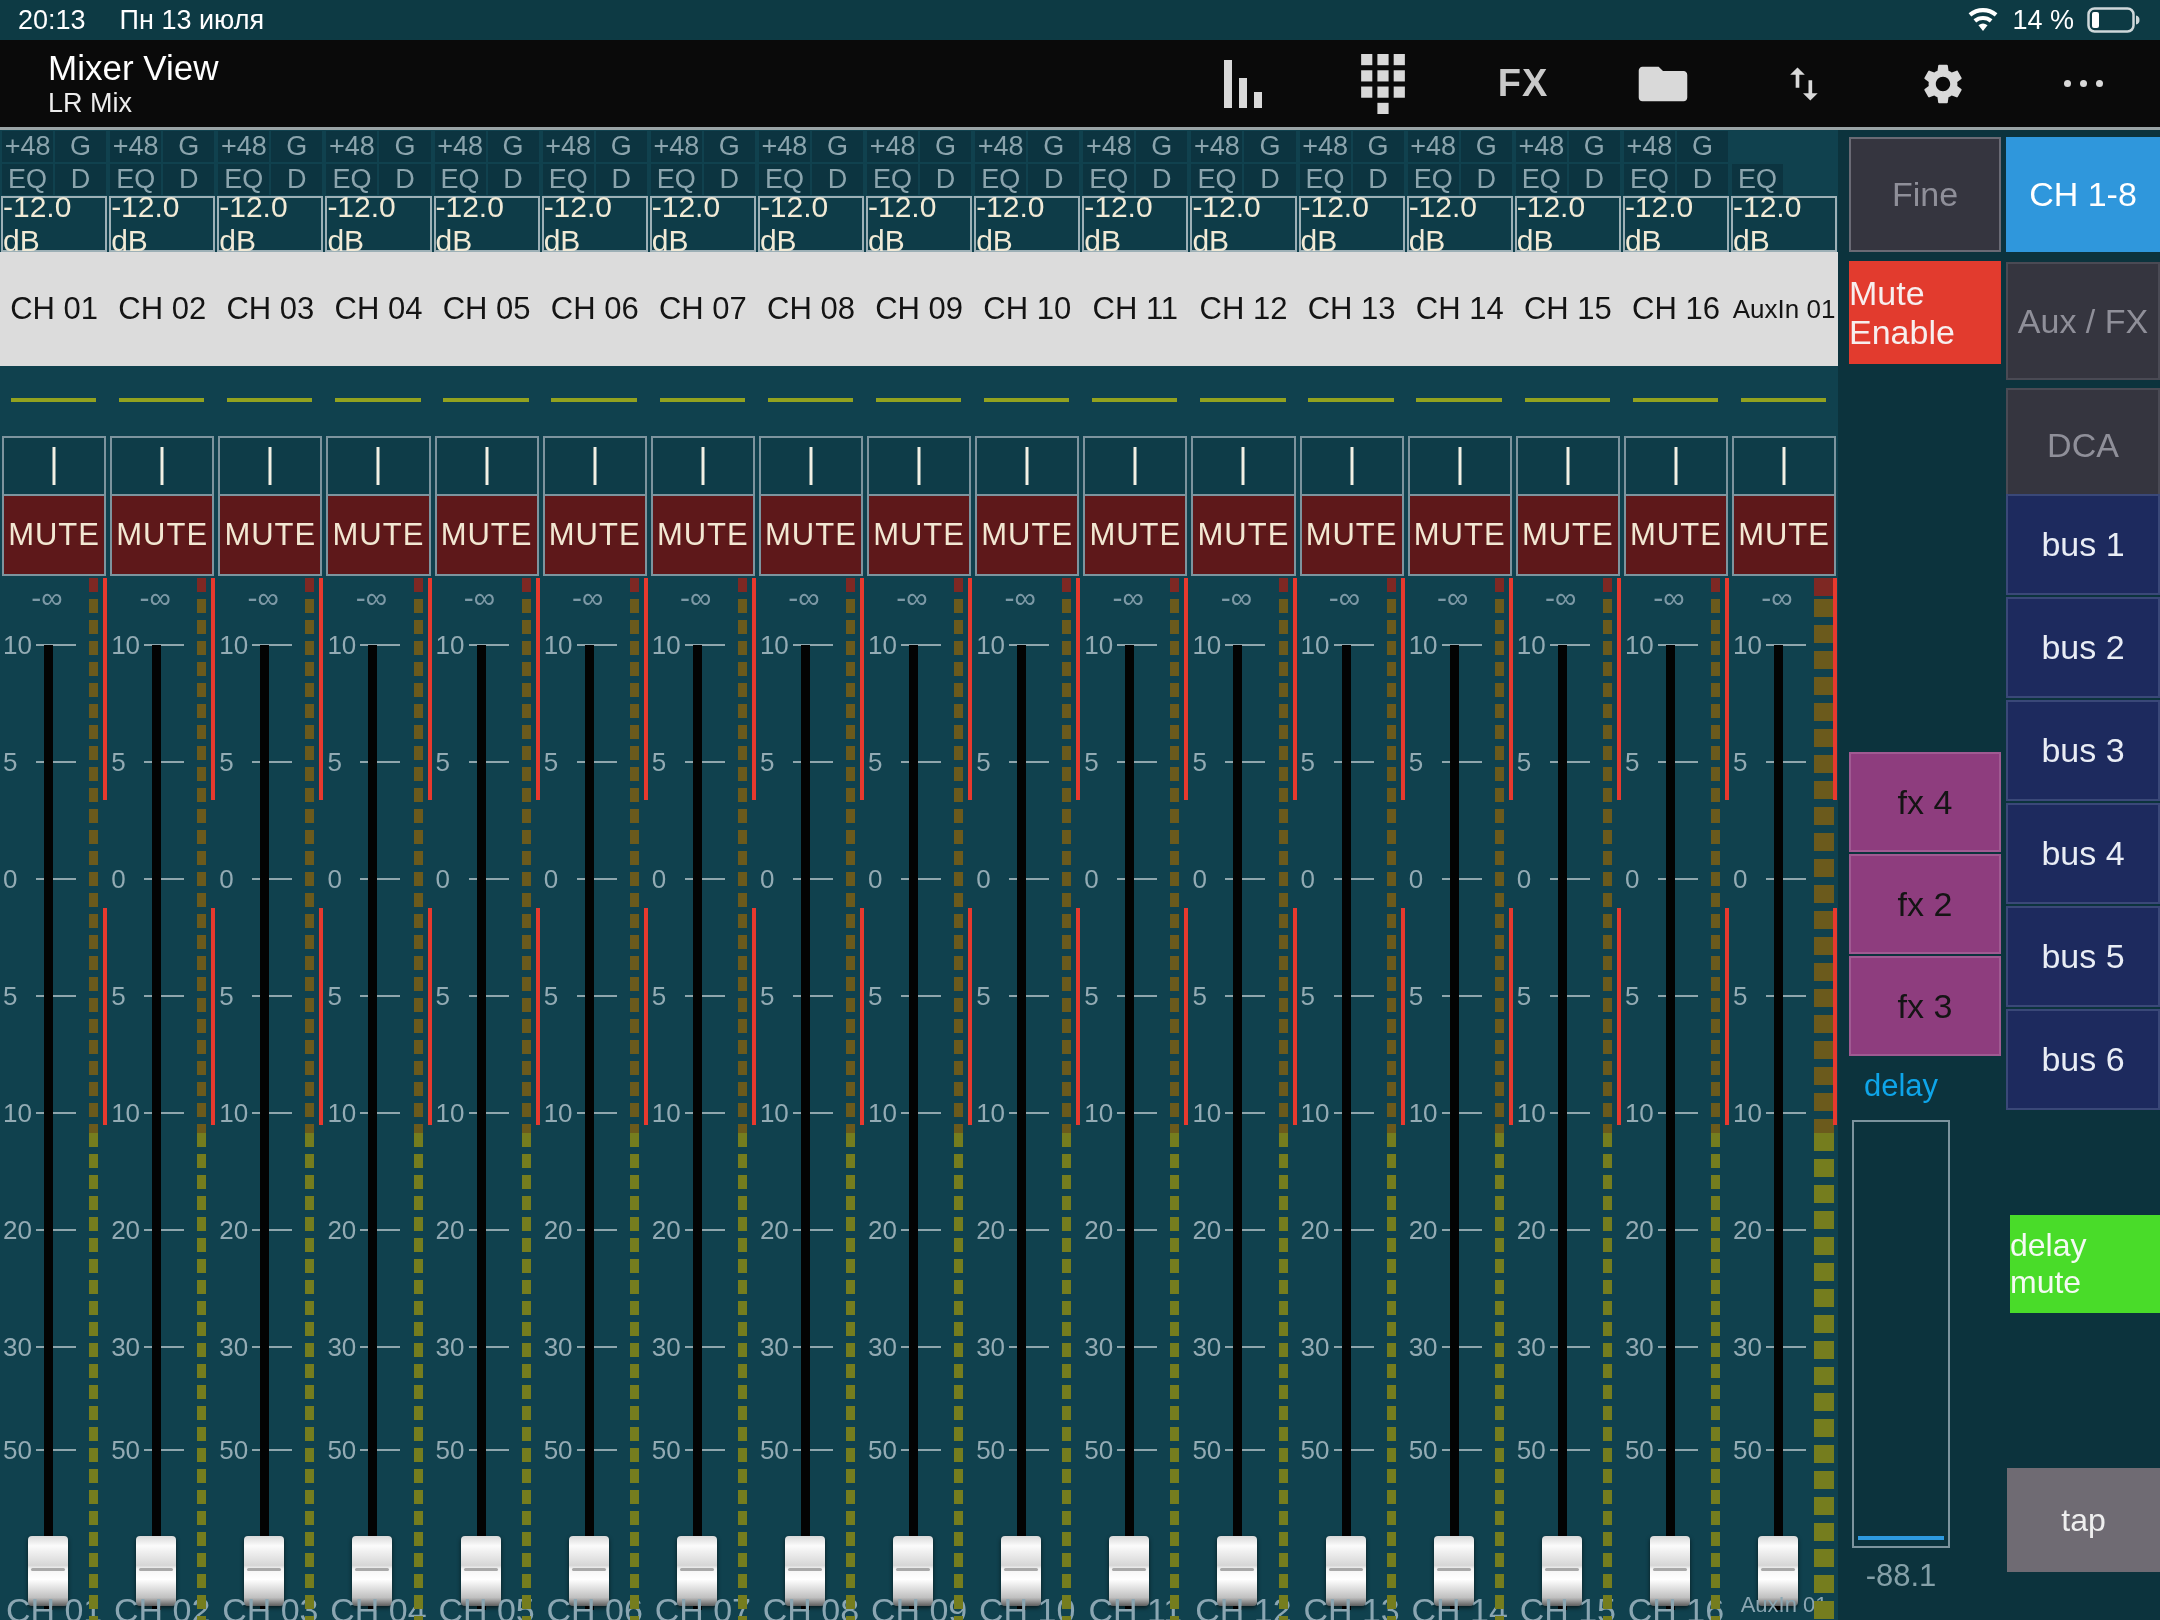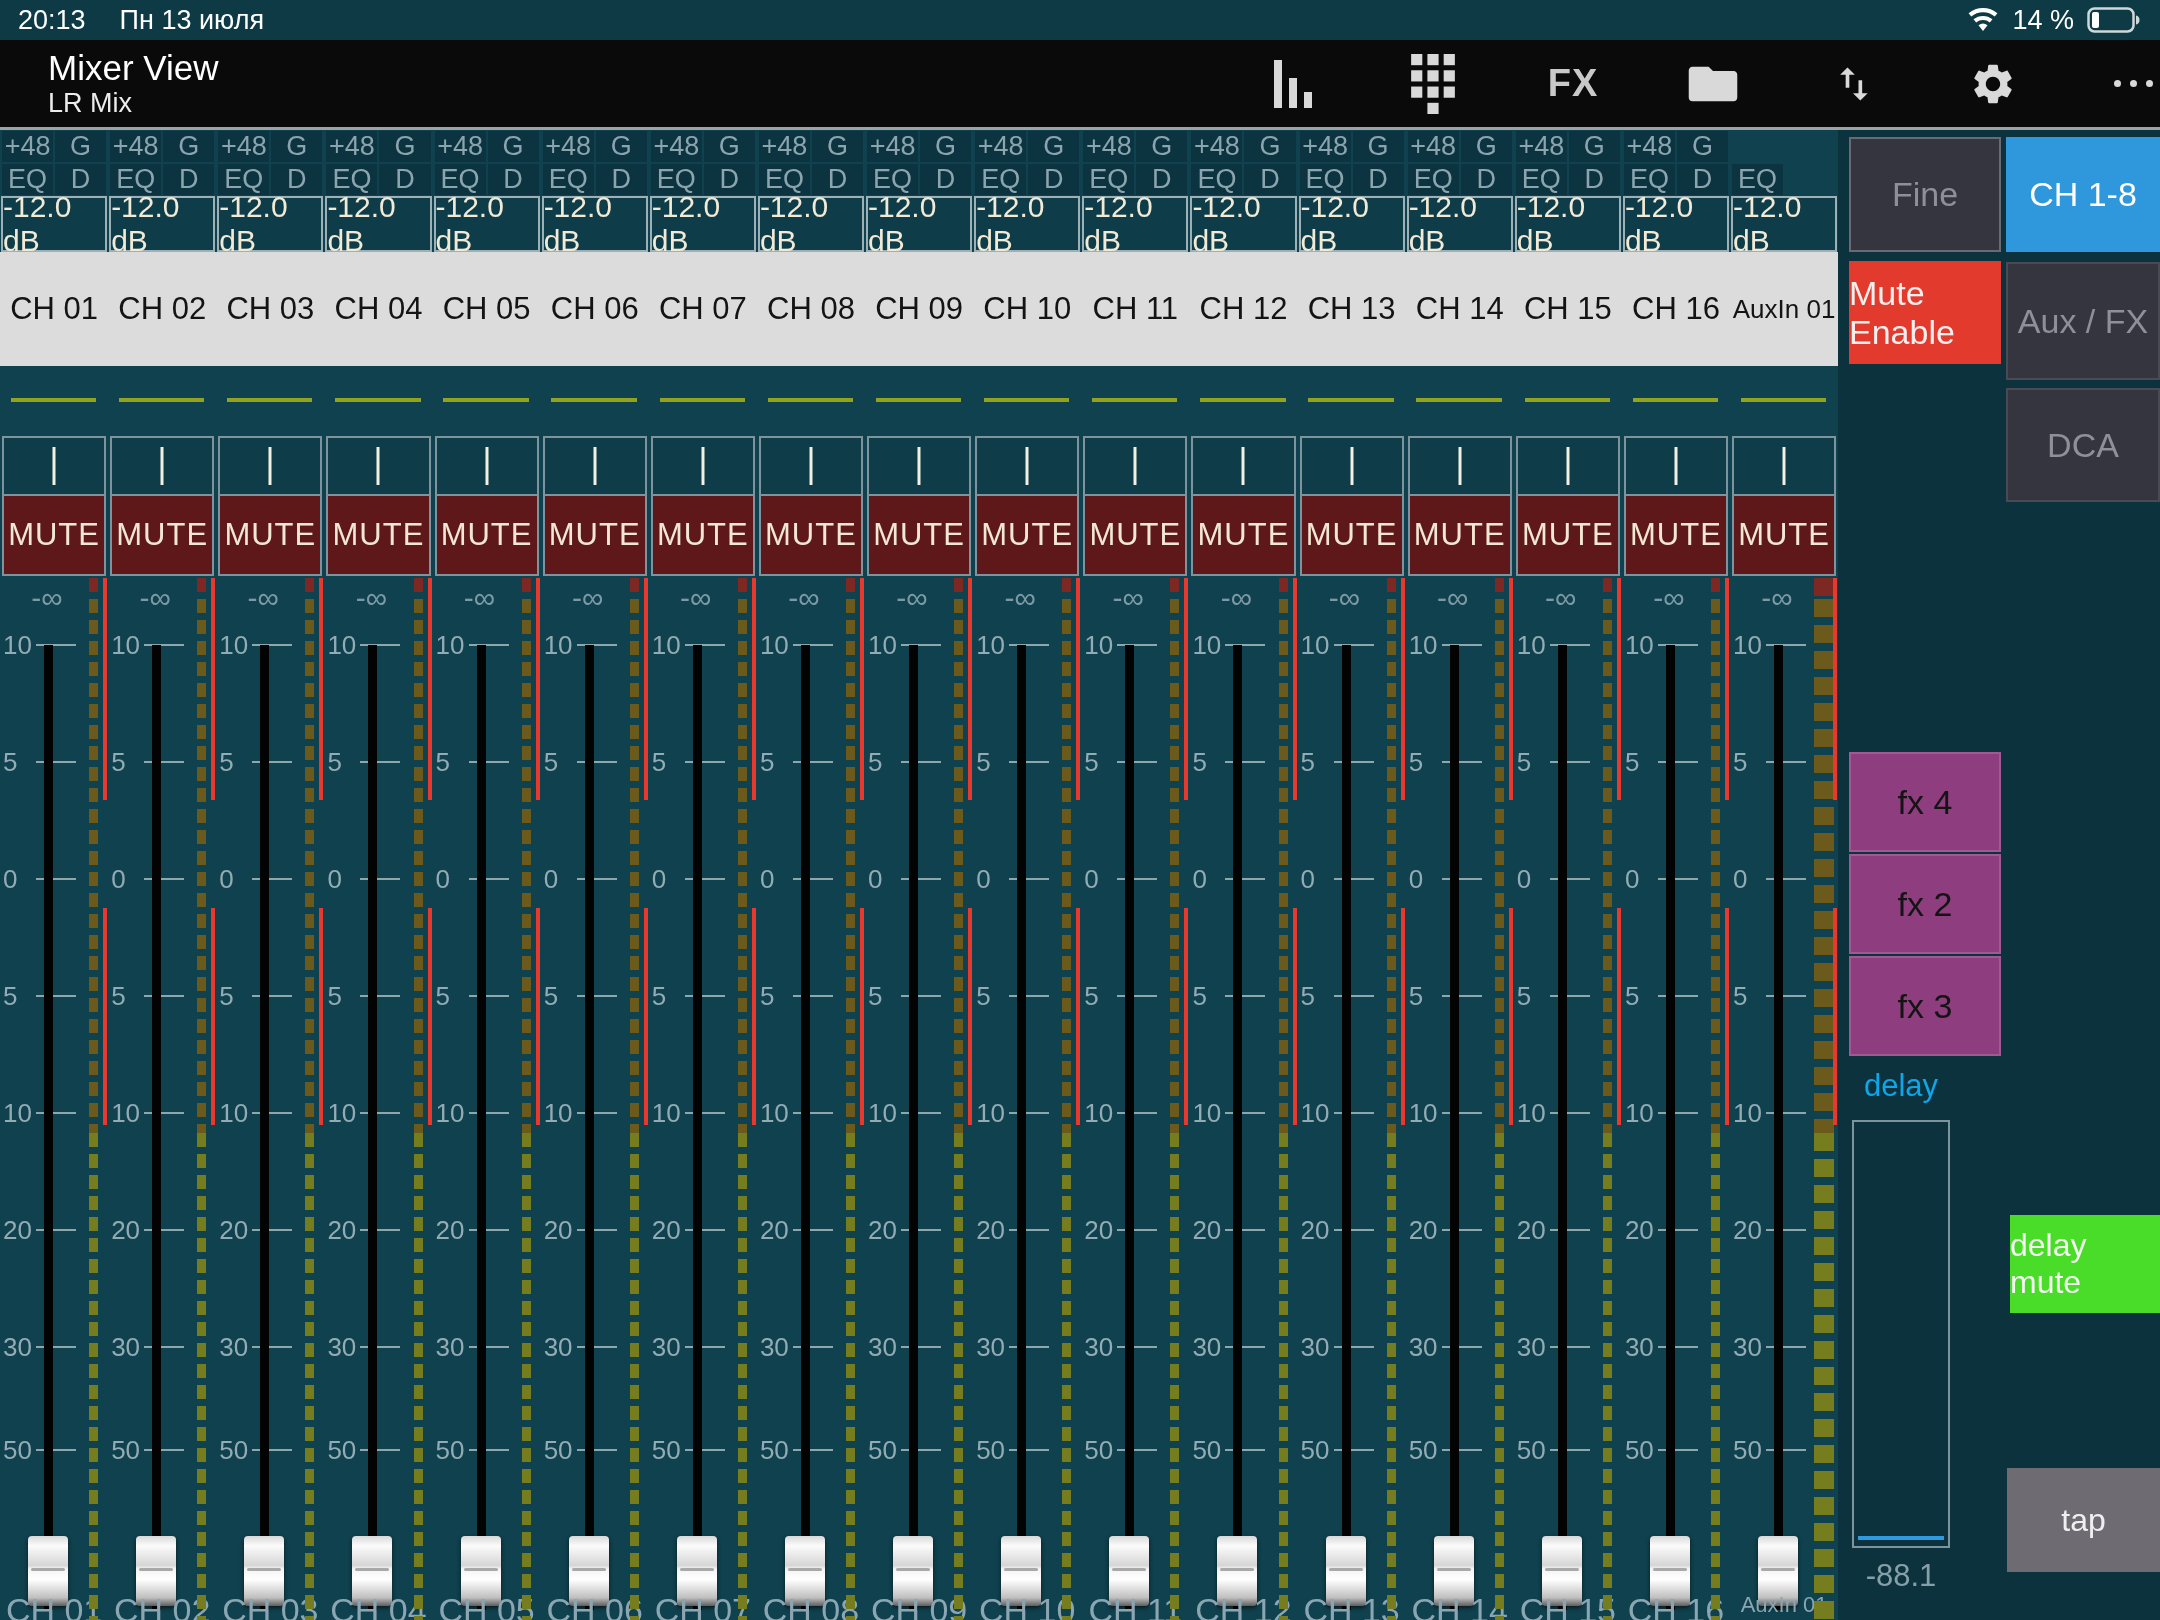--- a/index.html
+++ b/index.html
@@ -10,21 +10,21 @@
   .statusbar{height:40px;background:#0d3a44;color:#fff;display:flex;
     align-items:center;justify-content:space-between;padding:0 18px;font-size:27px;}
   .sb-left{display:flex;gap:34px;align-items:center;font-weight:500;}
   .sb-right{display:flex;gap:12px;align-items:center;font-weight:400;}
 
   
   .appbar{height:87px;background:#0a0a0a;display:flex;align-items:center;padding-left:48px;}
   .titles{display:flex;flex-direction:column;justify-content:center;line-height:1.15;}
   .ttl{font-size:35px;color:#fff;font-weight:500;}
   .sub{font-size:27px;color:#ececec;}
-  .icons{margin-left:auto;display:flex;align-items:center;gap:86px;}
+  .icons{margin-left:auto;display:flex;align-items:center;gap:86px;padding-right:50px;}
   .icn{width:54px;display:flex;align-items:center;justify-content:center;color:#d5d5d5;}
   .fx-txt{font-size:38px;font-weight:700;color:#c9c9c9;letter-spacing:1px;}
   .lvl{display:flex;align-items:flex-end;gap:7px;height:48px;}
   .lvl i{width:8px;background:#d9d9d9;display:block;}
   .lvl i:nth-child(1){height:48px;}.lvl i:nth-child(2){height:30px;}.lvl i:nth-child(3){height:16px;}
   .dots{display:flex;gap:9px;}
   .dots i{width:7px;height:7px;border-radius:50%;background:#d9d9d9;display:block;}
   .sep{height:3px;background:#9aa4a6;}
 
   
@@ -970,20 +970,28 @@
     <div class="rline r2"></div>
   </div>
 </div>
 
   <div class="sidebar">
     <div class="btn b-fine">Fine</div>
     <div class="btn b-bank">CH 1-8</div>
     <div class="btn b-menable">Mute Enable</div>
     <div class="btn b-auxfx">Aux / FX</div>
     <div class="btn b-dca">DCA</div>
+    <div class="buses">
+        <div class="bus">bus 1</div>
+        <div class="bus">bus 2</div>
+        <div class="bus">bus 3</div>
+        <div class="bus">bus 4</div>
+        <div class="bus">bus 5</div>
+        <div class="bus">bus 6</div>
+      </div>
     <div class="fxs">
         <div class="fxb">fx 4</div>
         <div class="fxb">fx 2</div>
         <div class="fxb">fx 3</div>
       </div>
     <div class="delay-label">delay</div>
     <div class="delay-fader">
       <i class="dline"></i>
     </div>
     <div class="delay-value">-88.1</div>

